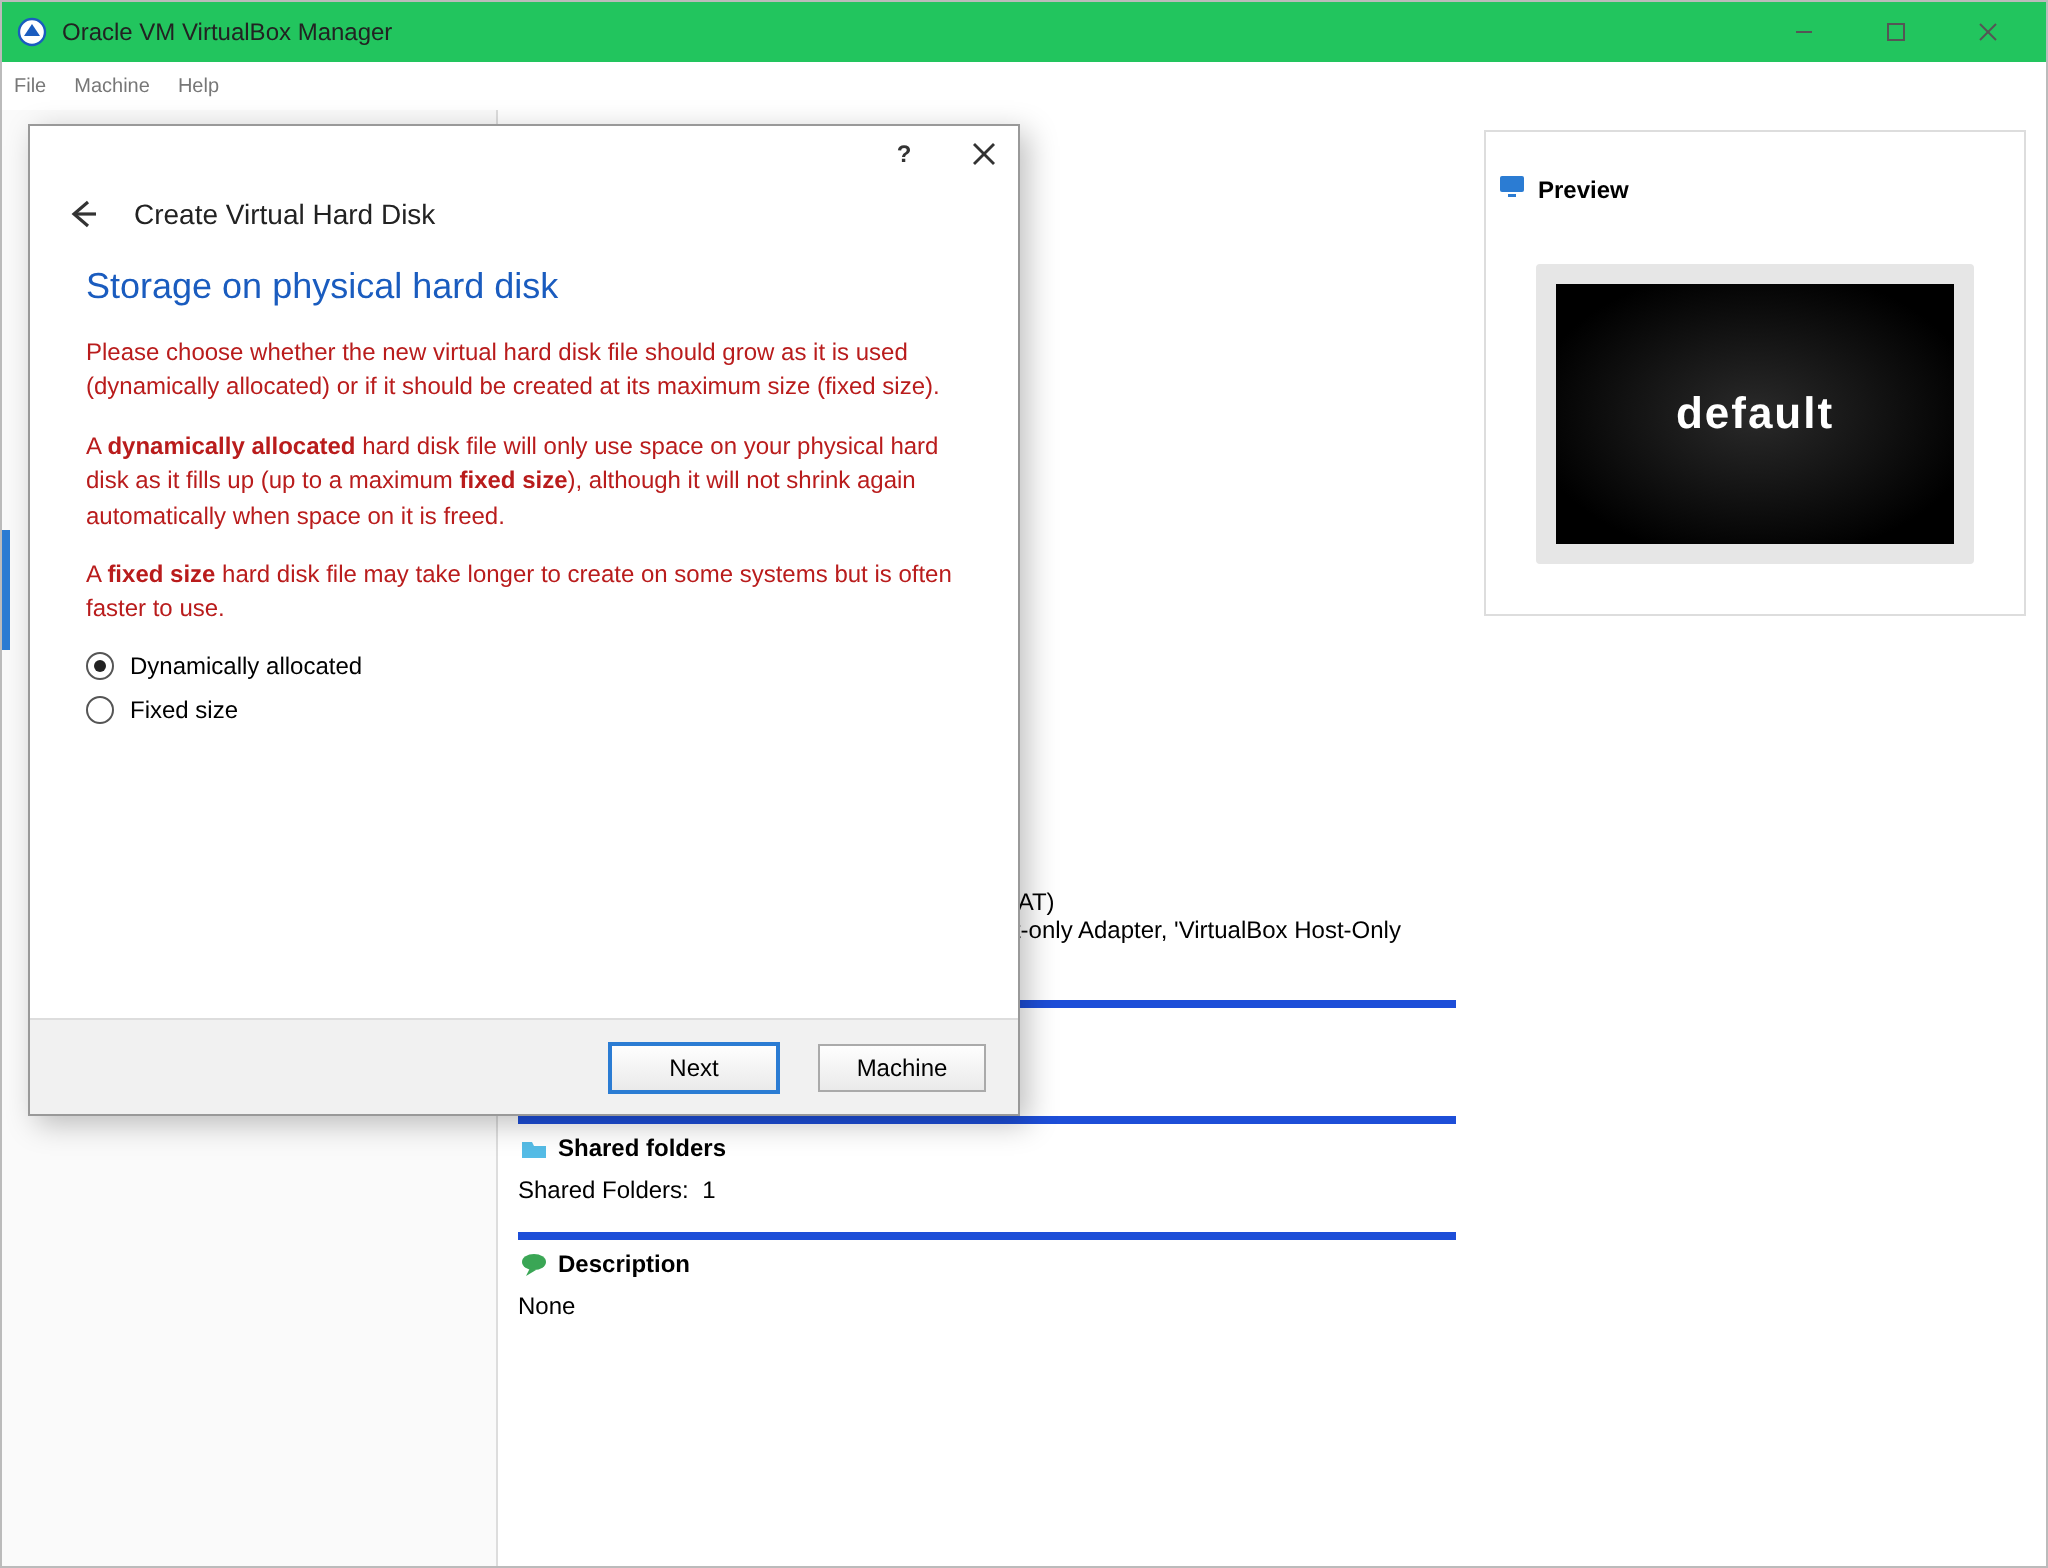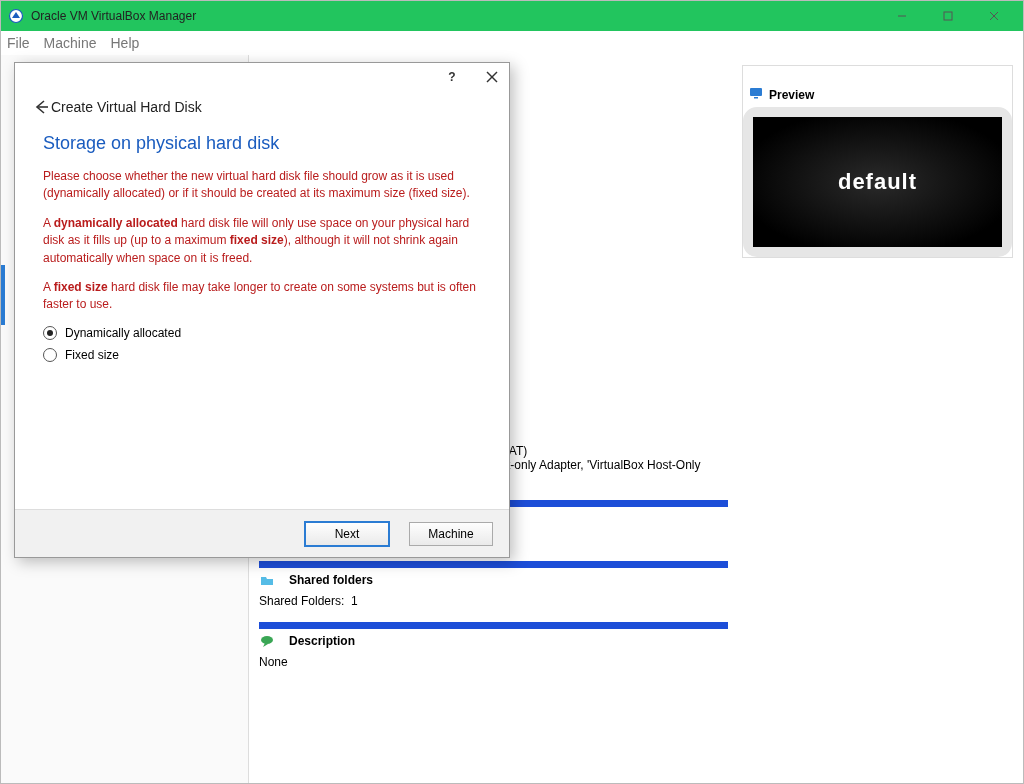--- a/index.html
+++ b/index.html
@@ -6,44 +6,44 @@
   body { font-family: "Segoe UI", Tahoma, sans-serif; font-size: 12px; background: #fff; width: 1024px; height: 784px; overflow: hidden; position: relative; }
 
   
   .main-window { width: 1024px; height: 784px; border: 1px solid #bbb; background: #fff; }
   .titlebar { height: 30px; display: flex; align-items: center; padding: 0 6px; background:#22c55e; }
   .titlebar .app-icon { width:18px; height:18px; margin-right:6px; display:flex;align-items:center;justify-content:center;}
   .titlebar .title { font-size:12px; color:#222; flex:1; }
   .winctrls { display:flex; gap:0; }
   .winctrls .btn { width:46px; height:28px; display:flex; align-items:center; justify-content:center; color:#555;}
   .menubar { height:24px; display:flex; align-items:center; padding:0 6px; gap:14px; color:#777;}
-  .menubar span{ font-size:14px;}
+  .menubar span{ font-size:10px;}
   .body-split { display:flex; height:calc(100% - 54px); }
   .left-pane { width:248px; background:#fafafa; border-right:1px solid #ddd; position:relative;}
   .selected-strip { position:absolute; left:0; top:210px; width:4px; height:60px; background:#2b7cd3;}
   .right-pane { flex:1; display:flex; }
   .details { flex:1; padding:10px 10px 10px 10px; overflow:hidden;}
   .details .partial { color:#333; font-size:12px; line-height:1.6; padding-left:0;}
   .section { margin-top:8px; }
-  .section-header { display:flex; align-items:center; gap:14px; font-weight:bold; padding:4px 0; border-top:7px solid #1d4ed8;}
+  .section-header { display:flex; align-items:center; gap:4px; font-weight:bold; padding:4px 0; border-top:4px solid #1d4ed8;}
   .section-header .ico { width:16px; height:16px; display:inline-flex; align-items:center; justify-content:center;}
   .section-body { padding:2px 0 6px 0; }
   .kv { display:flex; gap:4px; }
   .kv .k { width:80px;}
   .preview-panel { width:285px; padding:10px 10px 10px 4px; }
   .preview-box { border:1px solid #ddd; }
   .preview-title { display:flex; align-items:center; gap:6px; font-weight:bold; padding:4px 6px;margin-top:16px;}
-  .preview-screen { margin:0; border:10px solid #e6e6e6; background:#f0abfc; border-radius:14px;}
+  .preview-screen { margin:25px; border:10px solid #e6e6e6; background:#f0abfc; border-radius:2px;}
   .preview-inner { background:#000; background:radial-gradient(ellipse at center, #2a2a2a 0%, #000 80%); height:130px; display:flex; align-items:center; justify-content:center; color:#fff; font-size:22px; font-weight:bold; letter-spacing:1px;}
 
   
   .dialog { position:absolute; left:14px; top:62px; width:496px; height:496px; background:#fff; border:1px solid #999; box-shadow:4px 4px 14px rgba(0,0,0,0.25); z-index:10; display:flex; flex-direction:column; }
   .dialog-top { height:28px; display:flex; justify-content:flex-end; align-items:center; padding:0 8px; gap:22px;}
   .dialog-top .tbtn { width:18px; height:18px; display:flex; align-items:center; justify-content:center; color:#333;}
-  .dialog-head { display:flex; align-items:center; padding:6px 16px 10px 16px; }
+  .dialog-head { display:flex; align-items:center; gap:16px; padding:6px 16px 10px 16px; }
   .back-arrow { width:20px; height:20px; display:flex; align-items:center; justify-content:center; color:#333;}
   .dialog-title { font-size:14px; color:#222; }
   .dialog-body { padding:6px 28px 10px 28px; flex:1; }
   .heading { color:#1a5cbf; font-size:18px; font-weight:400; margin-bottom:14px; }
   .para { font-size:12px; color:#b91c1c; margin-bottom:12px; line-height:1.45; }
   .radio-row { display:flex; align-items:center; gap:8px; margin:8px 0; }
   .radio-outer { width:14px; height:14px; border:1px solid #555; border-radius:50%; display:flex; align-items:center; justify-content:center; }
   .radio-inner { width:6px; height:6px; border-radius:50%; background:#222; }
   .dialog-footer { height:48px; display:flex; justify-content:flex-end; align-items:center; gap:20px; padding:0 16px; background:#f1f1f1; border-top:1px solid #ddd;}
   .btn-std { min-width:84px; height:24px; border:1px solid #aaa; background:linear-gradient(#fefefe,#eaeaea); font-size:12px; display:flex; align-items:center; justify-content:center; }

